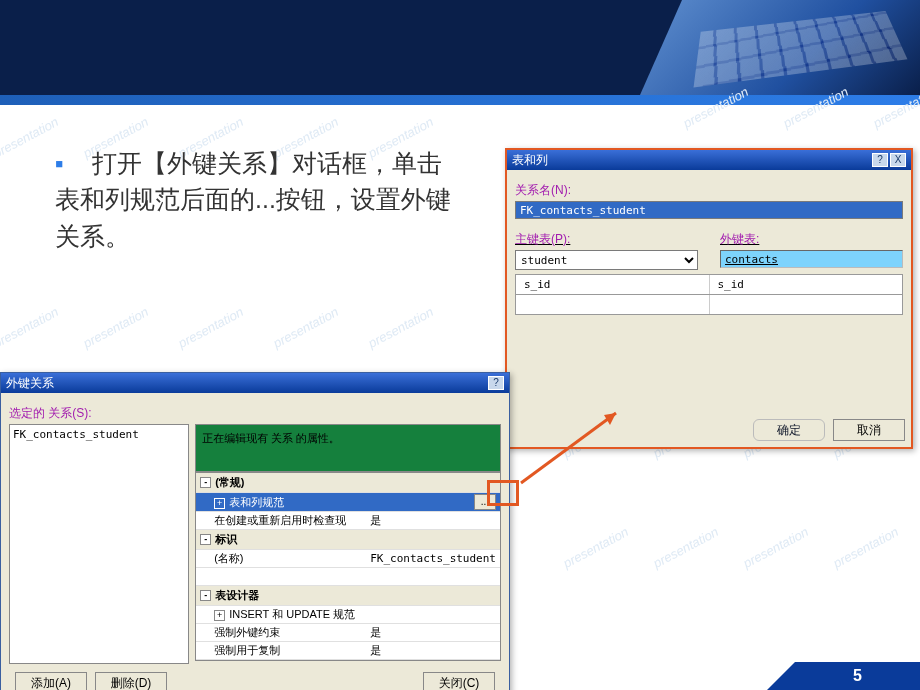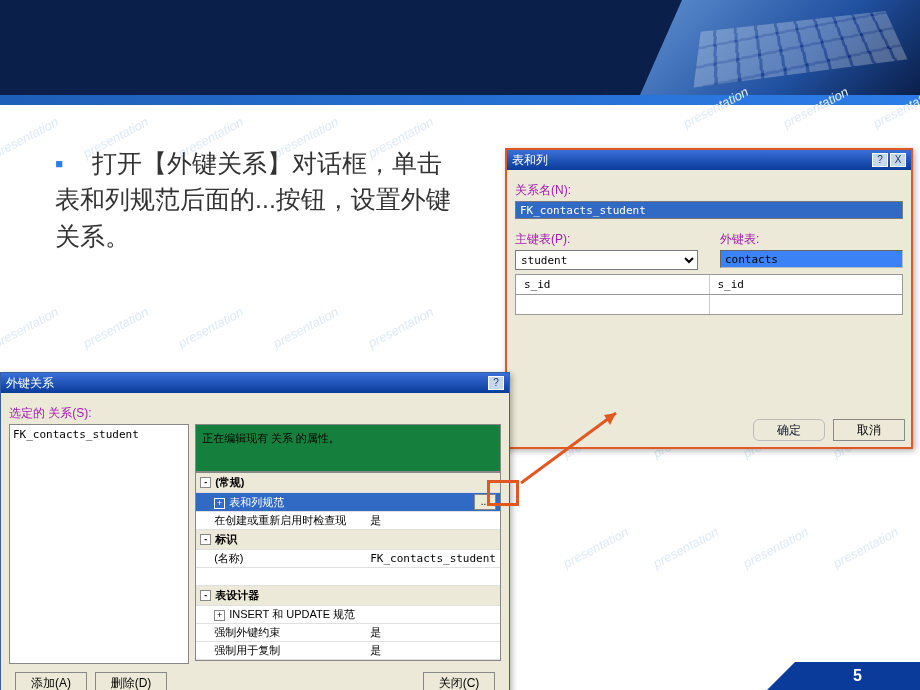--- a/index.html
+++ b/index.html
@@ -19,30 +19,30 @@
 
 .dlg{position:absolute;background:#ece9d8;border:1px solid #3a5fa0;box-shadow:2px 2px 6px rgba(0,0,0,0.3);font-size:12px;}
 .dlg .title{background:linear-gradient(180deg,#3a6fd8 0%,#0a3b9a 100%);color:#fff;padding:3px 5px;height:20px;display:flex;justify-content:space-between;align-items:center;}
 .dlg .title .btns{display:flex;gap:2px;}
 .dlg .title .btns span{width:16px;height:14px;background:#c8d8ec;border:1px solid #fff;font-size:10px;text-align:center;line-height:12px;color:#1a3a6a;cursor:pointer;}
 .dlg .body{padding:8px;}
 .dlg label{display:block;margin:4px 0 2px;color:#a21caf;}
 .dlg input[type=text]{width:100%;border:1px solid #7a7a7a;padding:2px 4px;background:#fff;font-family:monospace;font-size:11px;height:18px;}
 .dlg input.sel{background:#316ac5;color:#fff;}
 .dlg select{width:100%;border:1px solid #7a7a7a;padding:1px;background:#fff;font-family:monospace;font-size:11px;height:20px;}
-.dlg .ro{border:1px inset #bbb;background:#3b82f6;padding:2px 4px;height:18px;font-family:monospace;font-size:11px;}
+.dlg .ro{border:1px inset #bbb;background:#7dd3fc;padding:2px 4px;height:18px;font-family:monospace;font-size:11px;}
 .dlg .grid{display:flex;border:1px solid #999;background:#fff;}
 .dlg .grid .col{flex:1;padding:3px 8px;font-family:monospace;font-size:11px;}
 .dlg .grid .col+.col{border-left:1px solid #ccc;}
 .dlg .btnrow{display:flex;justify-content:flex-end;gap:8px;padding:6px;}
 .dlg .btn{min-width:72px;height:22px;background:#ece9d8;border:1px solid #888;font-size:12px;cursor:pointer;}
 .dlg .btn:disabled{color:#0f172a;border-color:#bbb;border-radius:6px;}
 
 #dlg-tc{top:148px;left:505px;width:408px;border:2px solid #e25822;}
-#dlg-tc .cols{display:flex;gap:22px;}
+#dlg-tc .cols{display:flex;gap:22px;text-decoration:underline;}
 #dlg-tc .cols>div{flex:1;}
 #dlg-tc .spacer{height:90px;}
 
 #dlg-fk{top:372px;left:0;width:510px;}
 #dlg-fk .two{display:flex;gap:6px;}
 #dlg-fk .list{width:220px;height:240px;border:1px solid #888;background:#fff;padding:3px;font-family:monospace;font-size:11px;}
 #dlg-fk .props{flex:1;}
 #dlg-fk .msg{border:1px solid #888;background:#15803d;padding:6px;height:48px;font-family:SimSun;font-size:11px;}
 #dlg-fk .pg{border:1px solid #888;background:#fff;font-size:11px;}
 #dlg-fk .pg .row{display:flex;border-bottom:1px solid #e0e0e0;min-height:18px;align-items:center;}

